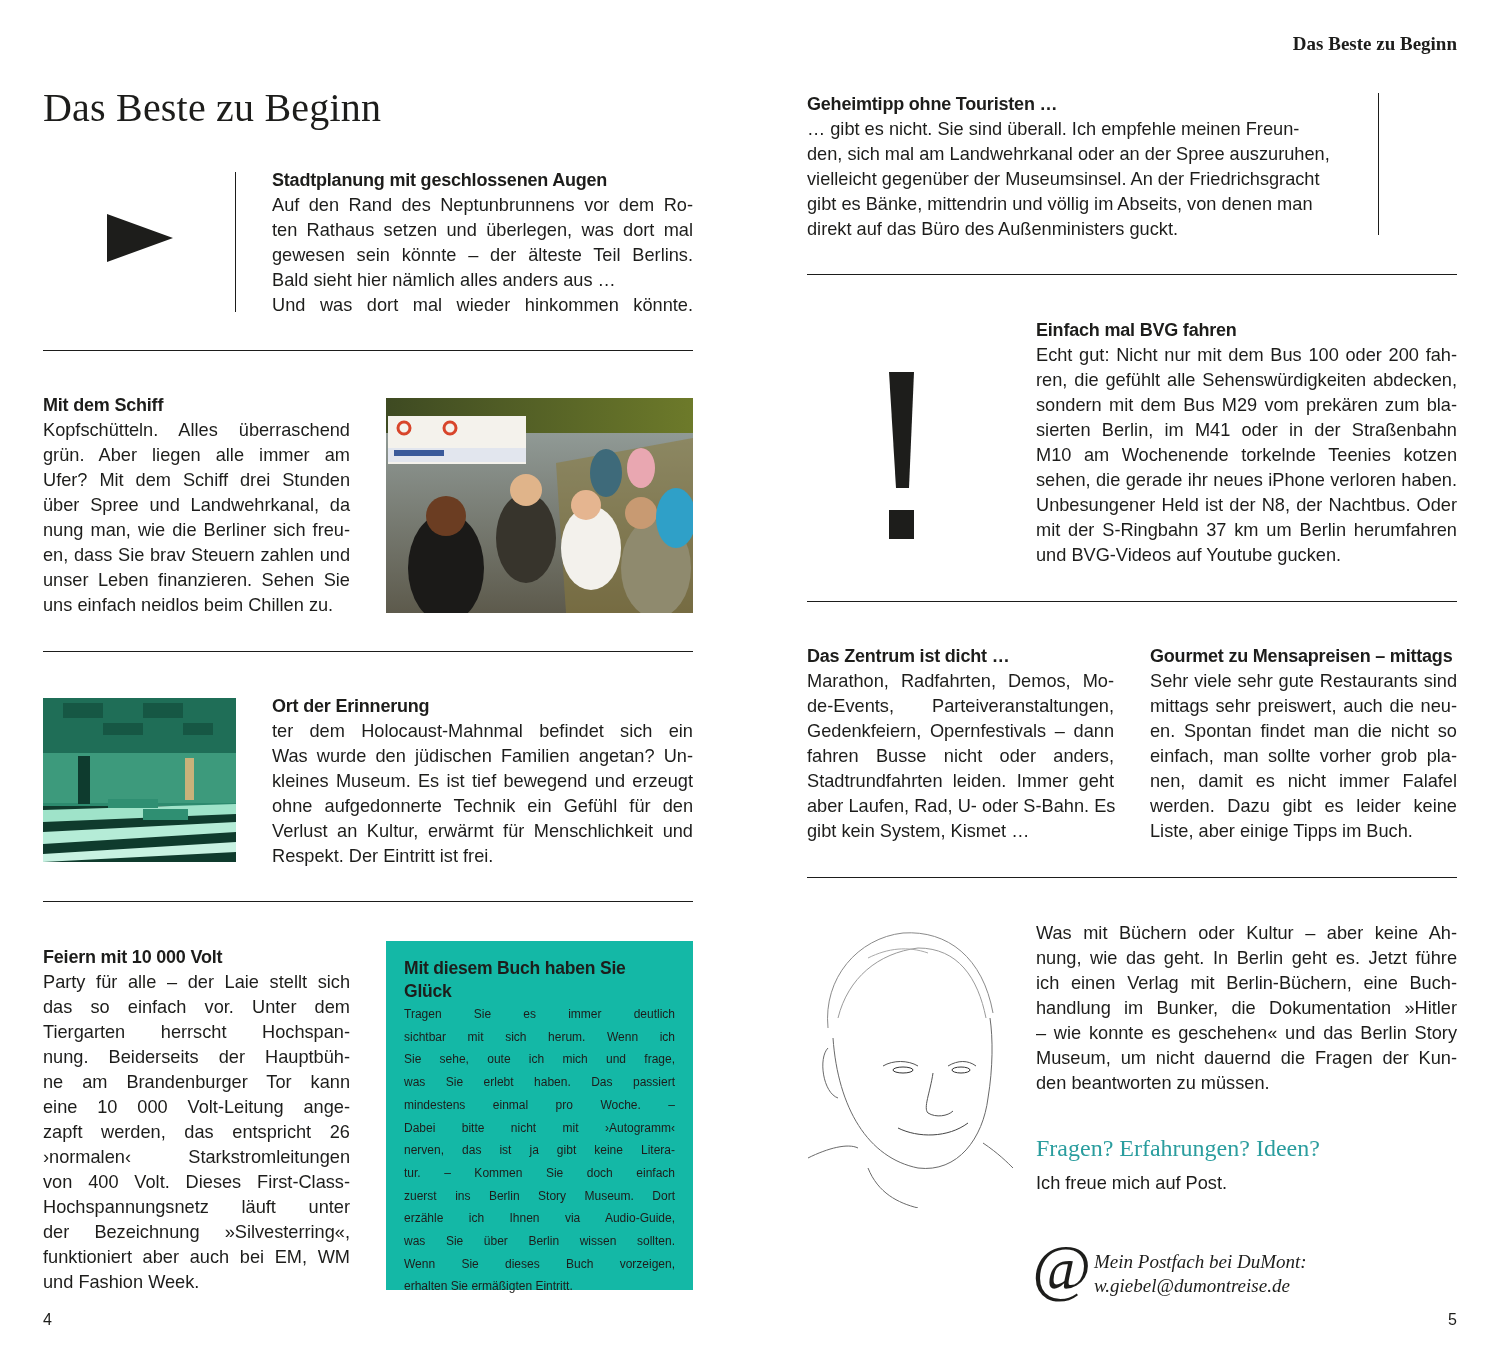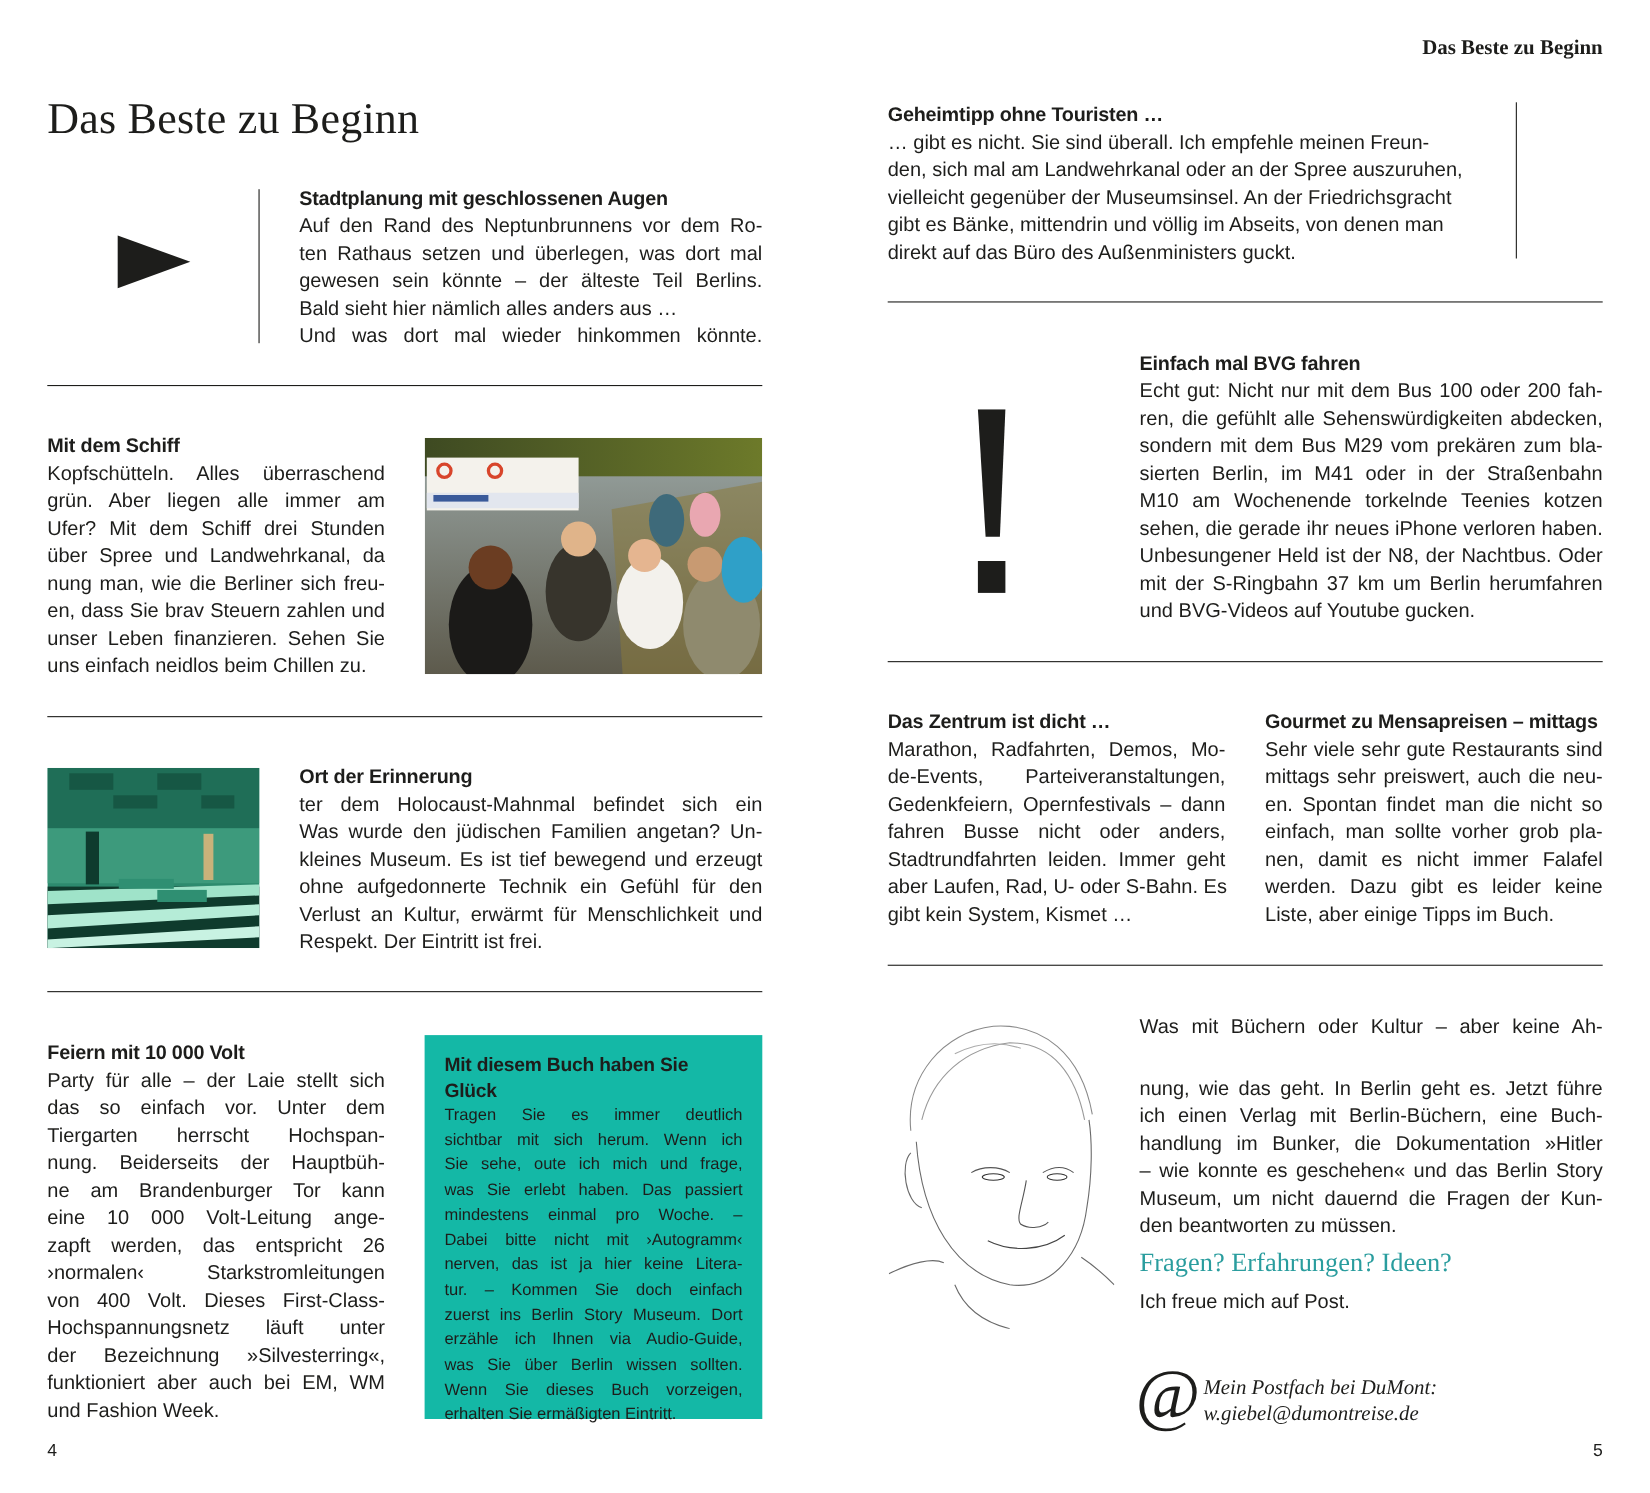--- a/index.html
+++ b/index.html
@@ -12,21 +12,21 @@
   .runhead { right: 43px; top: 33px; font-size: 19px; font-weight: bold; }
   .page-title { left: 43px; top: 84px; font-size: 40px; font-weight: normal; letter-spacing: 0.2px; }
   .rule { height: 0; border-top: 1.5px solid #1d1d1b; }
   .vrule { width: 0; border-left: 1.5px solid #1d1d1b; }
   .block { font-size: 18.2px; line-height: 25px; }
   .block h3 { margin: 0; font-size: 18px; font-weight: bold; line-height: 25px; letter-spacing: -0.2px; }
   .block p { margin: 0; text-align: justify; hyphens: manual; }
   .block p.left { text-align: left; }
   .infobox { background: #14b8a6; padding: 16px 18px; box-sizing: border-box; }
   .infobox h3 { font-size: 17.5px; line-height: 23px; }
-  .infobox p { font-size: 15px; line-height: 22.7px; text-align: left; }
+  .infobox p { font-size: 12px; line-height: 22.7px; text-align: left; }
   .teal-head { color: #2a9d9e; font-size: 24px; line-height: 36px; }
   .sig { font-style: italic; font-size: 19px; line-height: 24px; }
   .pagenum { font-size: 16px; }
   .photo { overflow: hidden; }
 </style>
 </head>
 <body>
 
 <div class="abs runhead serif">Das Beste zu Beginn</div>
 
@@ -147,21 +147,21 @@
 
 <div class="abs block infobox" style="left:386px; top:941px; width:307px; height:349px;">
   <h3>Mit diesem Buch haben Sie Glück</h3>
   <p>
       <span style="display: block; white-space: nowrap; text-align: justify; text-align-last: justify;">Tragen Sie es immer deutlich</span>
       <span style="display: block; white-space: nowrap; text-align: justify; text-align-last: justify;">sichtbar mit sich herum. Wenn ich</span>
       <span style="display: block; white-space: nowrap; text-align: justify; text-align-last: justify;">Sie sehe, oute ich mich und frage,</span>
       <span style="display: block; white-space: nowrap; text-align: justify; text-align-last: justify;">was Sie erlebt haben. Das passiert</span>
       <span style="display: block; white-space: nowrap; text-align: justify; text-align-last: justify;">mindestens einmal pro Woche. –</span>
       <span style="display: block; white-space: nowrap; text-align: justify; text-align-last: justify;">Dabei bitte nicht mit ›Autogramm‹</span>
-      <span style="display: block; white-space: nowrap; text-align: justify; text-align-last: justify;">nerven, das ist ja hier keine Litera-</span>
+      <span style="display: block; white-space: nowrap; text-align: justify; text-align-last: justify;">nerven, das ist ja gibt keine Litera-</span>
       <span style="display: block; white-space: nowrap; text-align: justify; text-align-last: justify;">tur. – Kommen Sie doch einfach</span>
       <span style="display: block; white-space: nowrap; text-align: justify; text-align-last: justify;">zuerst ins Berlin Story Museum. Dort</span>
       <span style="display: block; white-space: nowrap; text-align: justify; text-align-last: justify;">erzähle ich Ihnen via Audio-Guide,</span>
       <span style="display: block; white-space: nowrap; text-align: justify; text-align-last: justify;">was Sie über Berlin wissen sollten.</span>
       <span style="display: block; white-space: nowrap; text-align: justify; text-align-last: justify;">Wenn Sie dieses Buch vorzeigen,</span>
       <span style="display: block; white-space: nowrap;">erhalten Sie ermäßigten Eintritt.</span>
     </p>
 </div>
 
 <div class="abs pagenum" style="left:43px; top:1311px;">4</div>
@@ -241,21 +241,21 @@
     <path d="M125,155 C122,175 115,190 120,195 C128,200 140,198 145,193" stroke="#555"></path>
     <path d="M90,210 C110,220 140,220 160,205" stroke="#444"></path>
     <path d="M0,240 C20,230 40,225 50,230"></path>
     <path d="M175,225 C190,235 200,245 205,250"></path>
     <path d="M60,250 C70,275 90,285 110,290"></path>
   </svg>
 </div>
 <div class="abs block" style="left:1036px; top:921px; width:421px;">
   <p>
       <span style="display: block; white-space: nowrap; text-align: justify; text-align-last: justify;">Was mit Büchern oder Kultur – aber keine Ah-</span>
-      <span style="display: block; white-space: nowrap; text-align: justify; text-align-last: justify; margin-top: 31px;">nung, wie das geht. In Berlin geht es. Jetzt führe</span>
+      <span style="display: block; white-space: nowrap; text-align: justify; text-align-last: justify;">nung, wie das geht. In Berlin geht es. Jetzt führe</span>
       <span style="display: block; white-space: nowrap; text-align: justify; text-align-last: justify;">ich einen Verlag mit Berlin-Büchern, eine Buch-</span>
       <span style="display: block; white-space: nowrap; text-align: justify; text-align-last: justify;">handlung im Bunker, die Dokumentation »Hitler</span>
       <span style="display: block; white-space: nowrap; text-align: justify; text-align-last: justify;">– wie konnte es geschehen« und das Berlin Story</span>
       <span style="display: block; white-space: nowrap; text-align: justify; text-align-last: justify;">Museum, um nicht dauernd die Fragen der Kun-</span>
       <span style="display: block; white-space: nowrap;">den beantworten zu müssen.</span>
     </p>
 </div>
 <div class="abs serif teal-head" style="left:1036px; top:1130px;">Fragen? Erfahrungen? Ideen?</div>
 <div class="abs block" style="left:1036px; top:1171px;">Ich freue mich auf Post.</div>
 

